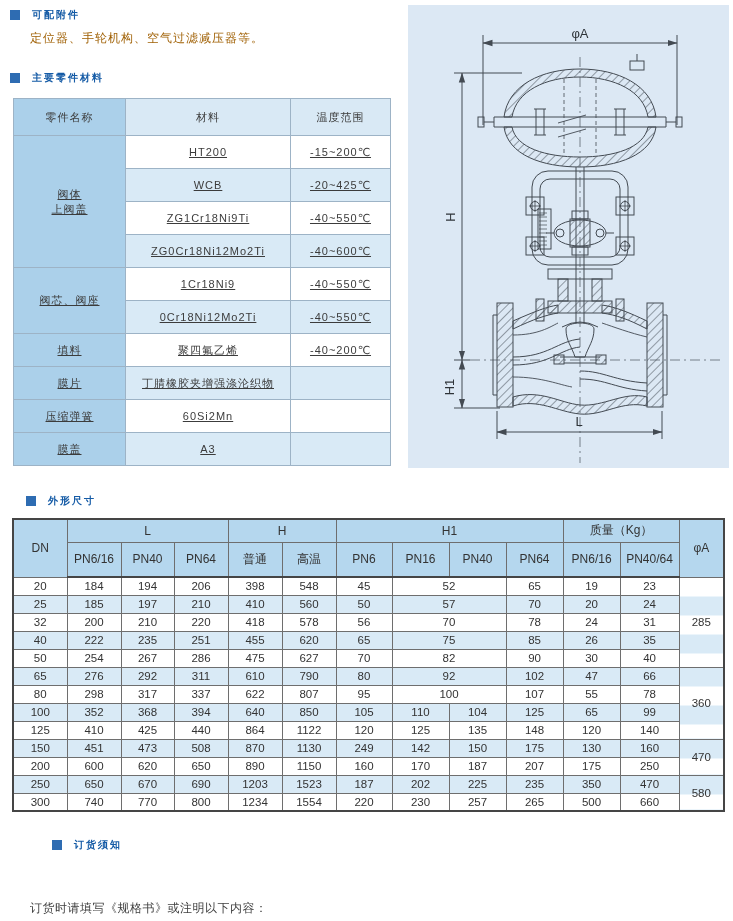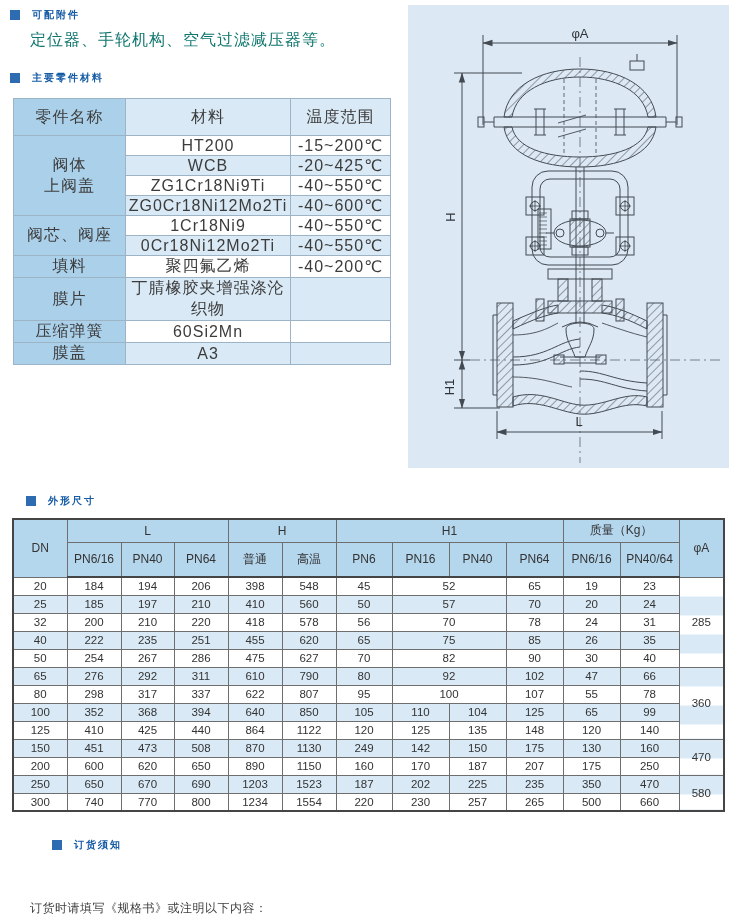--- a/index.html
+++ b/index.html
@@ -5,30 +5,30 @@
   * { margin:0; padding:0; box-sizing:border-box; }
   html,body { width:733px; height:921px; }
   body {
     position:relative; background:#ffffff; overflow:hidden;
     font-family:"Liberation Sans","DejaVu Sans",sans-serif; color:#333;
   }
   .sec-head { position:absolute; display:flex; align-items:center; gap:12px; }
   .sec-head .bullet { width:10px; height:10px; background:#2e6cb2; flex:0 0 auto; }
   .sec-head .t { font-size:10px; font-weight:bold; color:#155ba6; letter-spacing:2px; }
 
-  .body-text { position:absolute; font-size:16px; color:#0f766e; letter-spacing:1px; }
+  .body-text { position:absolute; font-size:12px; color:#a16207; letter-spacing:1px; }
 
   table { border-collapse:collapse; position:absolute; table-layout:fixed; }
 
   
-  .materials { left:13px; top:98px; width:377px; font-size:16px; border:1px solid #8097ab; }
+  .materials { left:13px; top:98px; width:377px; font-size:11px; border:1px solid #8097ab; }
   .materials td { border:1px solid #9db3c6; text-align:center; vertical-align:middle; color:#3c3c3c; letter-spacing:1px; }
   .materials thead td { height:37px; background:#d9e9f5; }
   .materials thead td.part { background:#abd0ea; }
-  .materials tbody td { height:19px; }
+  .materials tbody td { height:33px;text-decoration:underline; }
   .materials td.part { background:#abd0ea; }
   .materials tbody tr.alt td.mat, .materials tbody tr.alt td.tmp { background:#d9eaf6; }
 
   
   .panel { position:absolute; left:408px; top:5px; width:321px; height:463px; background:#dce8f4; }
 
   
   .dims { left:12px; top:518px; width:711px; font-size:11.5px; border:2px solid #454545; }
   .dims td { border:1px solid #6e6e6e; text-align:center; vertical-align:middle; color:#333; }
   .dims thead td { background:#b5d7ee; font-size:12px; }

